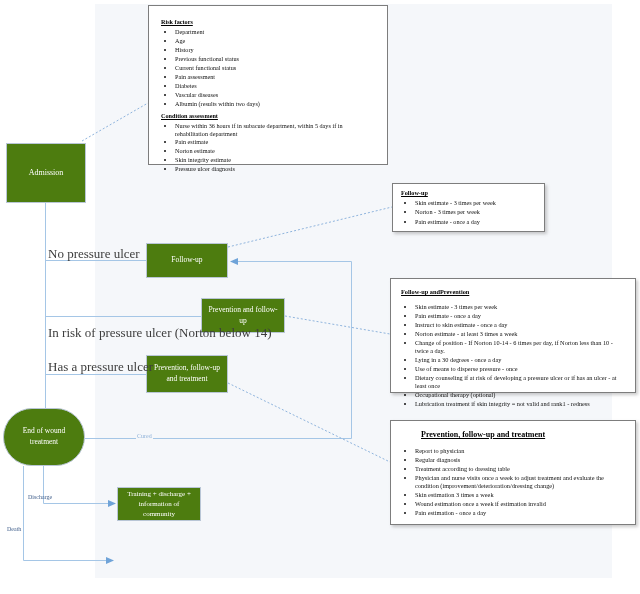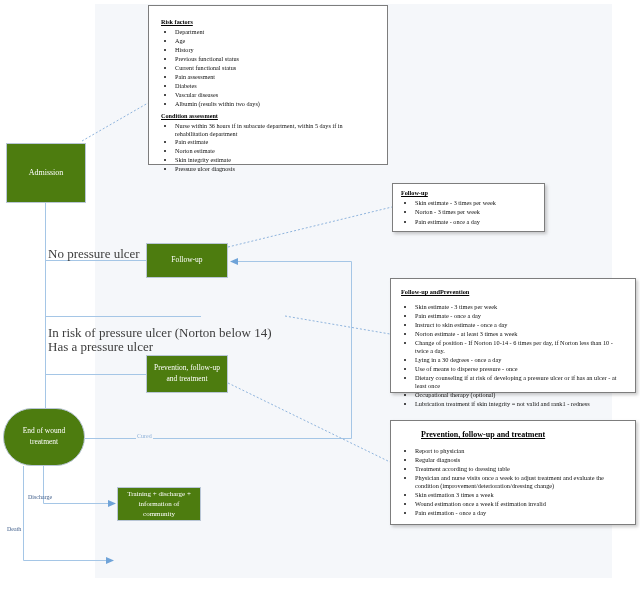--- a/index.html
+++ b/index.html
@@ -29,21 +29,21 @@
   #prev-treat-note .title{display:block;font-size:8px;margin:3px 0 7px 20px;}
   #node-admission{left:6px;top:143px;width:80px;height:60px;font-size:8px;}
   #node-followup{left:146px;top:243px;width:82px;height:35px;}
   #node-prev-followup{left:201px;top:298px;width:84px;height:35px;}
   #node-prev-ft{left:146px;top:355px;width:82px;height:38px;}
   #node-end{left:3px;top:408px;width:82px;height:58px;border-radius:29px;}
   #node-training{left:117px;top:487px;width:84px;height:33px;font-size:7px;}
   #node-death-letter{left:115px;top:543px;width:83px;height:35px;}
   #label-no-ulcer{left:48px;top:246px;}
   #label-in-risk{left:48px;top:314px;margin-top:11px;}
-  #label-has-ulcer{left:48px;top:339px;}
+  #label-has-ulcer{left:48px;top:359px;}
   #label-cured{left:136px;top:433px;}
   #label-discharge{left:28px;top:494px;}
   #label-death{left:7px;top:526px;}
 </style>
 </head>
 <body>
 
 <div id="canvas">
 
   <div id="backdrop"></div>
@@ -130,20 +130,21 @@
         <li>Treatment according to dressing table</li>
         <li>Physician and nurse visits once a week to adjust treatment and evaluate the condition (improvement/deterioration/dressing change)</li>
         <li>Skin estimation 3 times a week</li>
         <li>Wound estimation once a week if estimation invalid</li>
         <li>Pain estimation - once a day</li>
       </ul>
   </div>
 
   <div class="node" id="node-admission">Admission</div>
   <div class="node" id="node-followup">Follow-up</div>
+  <div class="node" id="node-prev-followup">Prevention and follow-up</div>
   <div class="node" id="node-prev-ft">Prevention, follow-up and treatment</div>
   <div class="node" id="node-end">End of wound treatment</div>
   <div class="node" id="node-training">Training + discharge + information of community</div>
 
   <div class="edge-label" id="label-no-ulcer">No pressure ulcer</div>
   <div class="edge-label" id="label-in-risk">In risk of pressure ulcer (Norton below 14)</div>
   <div class="edge-label" id="label-has-ulcer">Has a pressure ulcer</div>
   <div class="mini-label mini-blue" id="label-cured">Cured</div>
   <div class="mini-label mini-navy" id="label-discharge">Discharge</div>
   <div class="mini-label mini-navy" id="label-death">Death</div>

